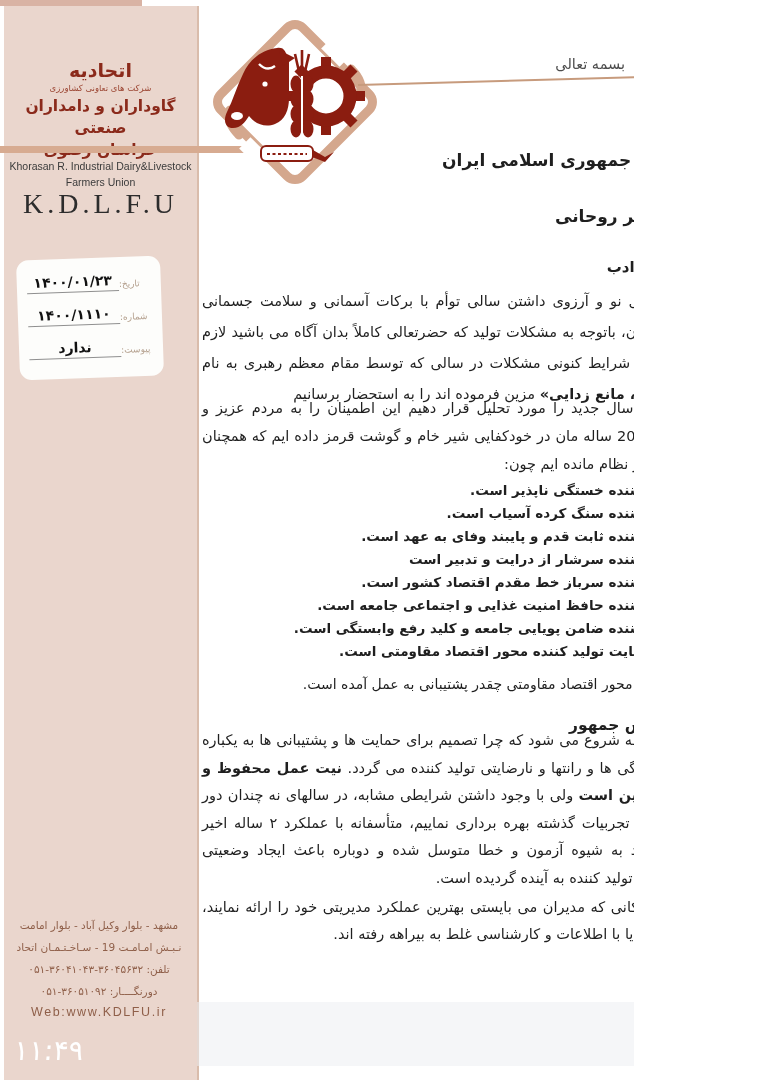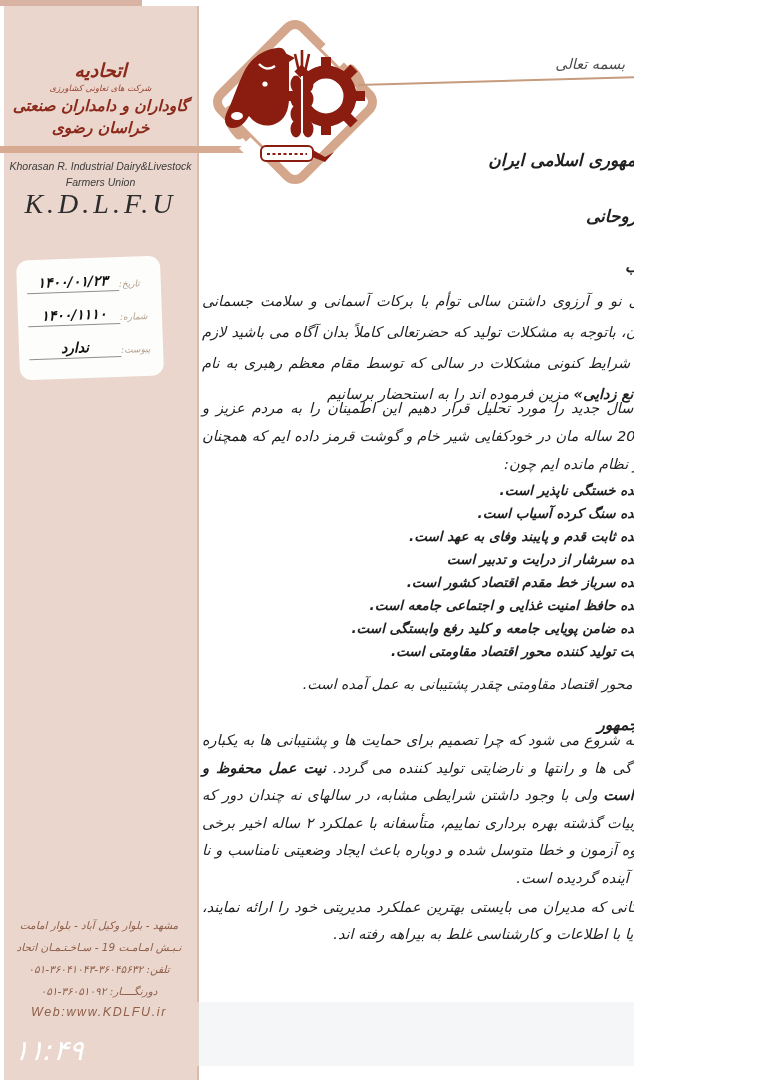--- a/index.html
+++ b/index.html
@@ -1,17 +1,17 @@
 <!DOCTYPE html>
 <html lang="fa"><head>
 <meta charset="utf-8">
 <style>
   html,body{margin:0;padding:0;background:#ffffff;}
   .page{position:relative;width:634px;height:1080px;background:#ffffff;overflow:hidden;
-        font-family:"DejaVu Sans",sans-serif;font-style:italic;}
+        font-family:"DejaVu Sans",sans-serif;}
   
   .topstrip{position:absolute;left:0;top:0;width:142px;height:6px;background:#d9b3a4;}
   .sidebar{position:absolute;left:4px;top:6px;width:193px;height:1074px;background:#ead6cd;
            border-right:2px solid #d9bcab;}
   .sb-head{position:absolute;left:4px;top:58px;width:193px;text-align:center;color:#8b2a1b;direction:rtl;}
   .sb-union{font-size:19px;font-weight:bold;line-height:24px;}
   .sb-sub{font-size:8.5px;line-height:13px;color:#9c4633;}
   .sb-l2,.sb-l3{font-size:15.5px;font-weight:bold;line-height:22px;}
   .band{position:absolute;left:0;top:146px;width:258px;height:7px;background:#d7ab91;}
   .sb-eng{position:absolute;left:4px;top:158px;width:193px;text-align:center;color:#3b3b3b;

